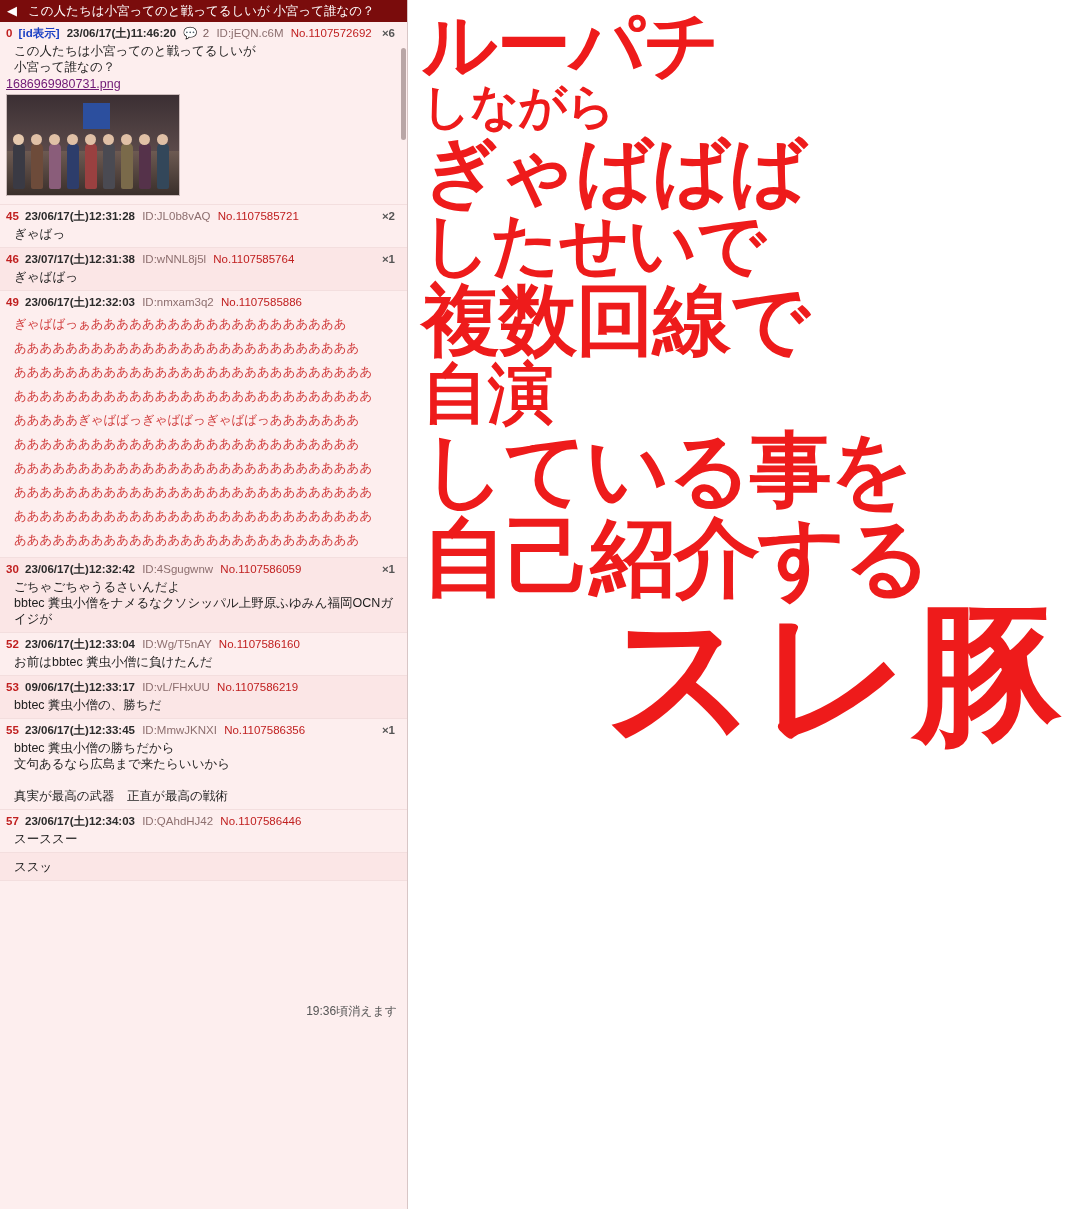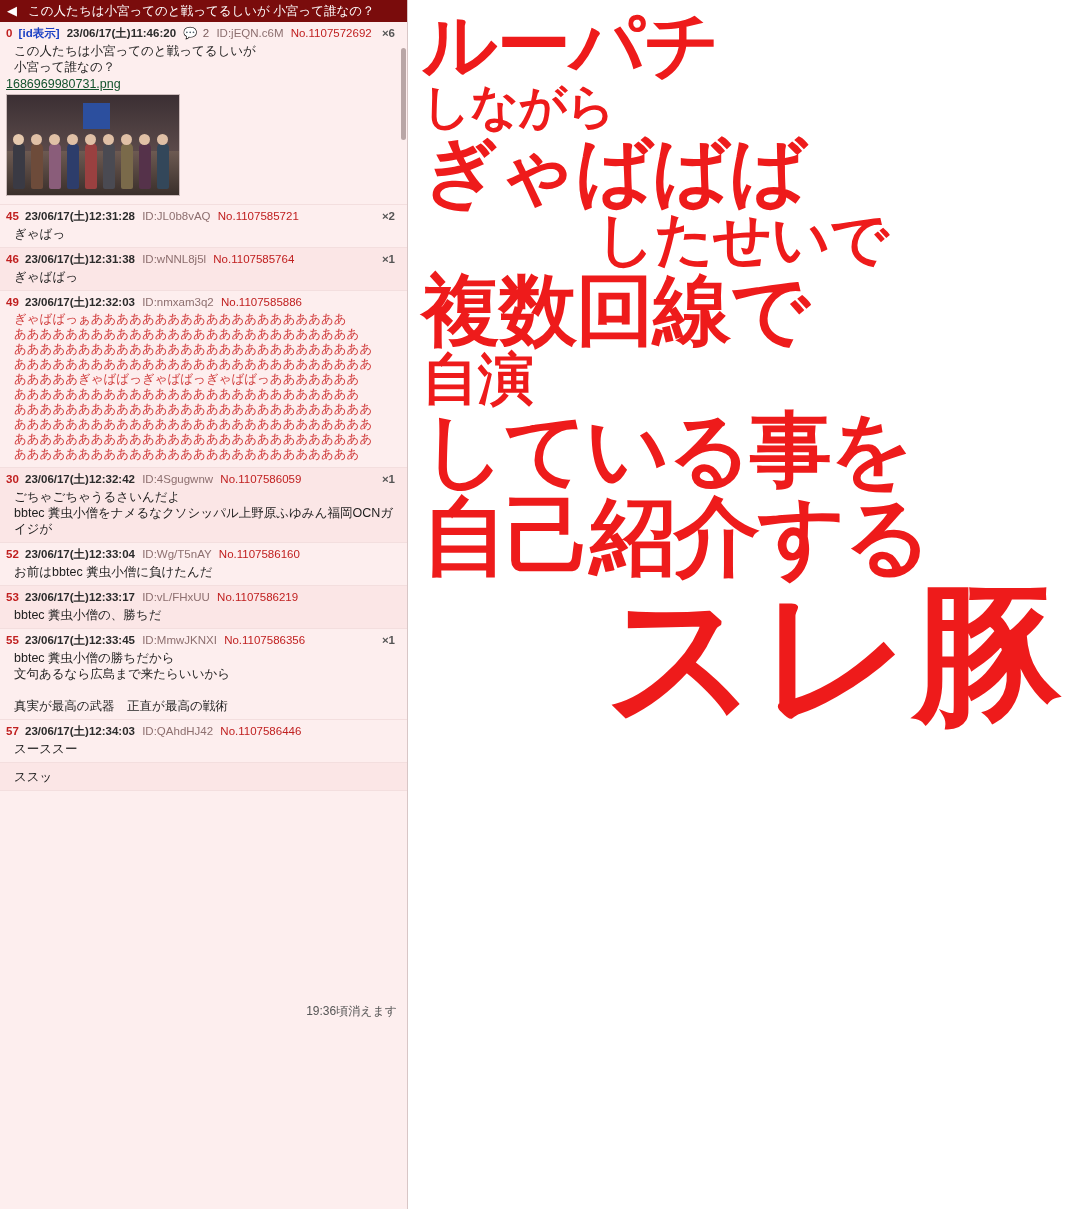--- a/index.html
+++ b/index.html
@@ -120,27 +120,27 @@
     font-size: 12.5px;
     line-height: 16px;
     color: #1d1d1d;
     margin-top: 2px;
     word-break: break-all;
     white-space: pre-wrap;
     margin-left: 8px;
   }
   .post-text.red {
     color: #d03a3a;
-    line-height: 15px;
+    line-height: 24px;
     font-size: 12.5px;
   }
   .filelink {
     display: block;
     font-size: 12.5px;
-    color: #14532d;
+    color: #701a75;
     text-decoration: underline;
     margin-top: 2px;
     margin-bottom: 3px;
   }
   .thumb {
     width: 172px;
     height: 100px;
     border: 1px solid #cbb;
     background: #2a2026;
     position: relative;
@@ -186,23 +186,23 @@
     color: #ee1b1b;
     font-family: "DejaVu Sans", sans-serif;
     font-weight: bold;
     line-height: 1.03;
     white-space: nowrap;
     letter-spacing: -1px;
   }
   .l0 { font-size: 74px; }
   .l1 { font-size: 48px; }
   .l2 { font-size: 76px; }
-  .l3 { font-size: 58px; text-align: center; }
+  .l3 { font-size: 68px; }
   .l4 { font-size: 78px; }
-  .l5 { font-size: 56px; letter-spacing: 0px; }
+  .l5 { font-size: 66px; letter-spacing: 0px; }
   .l6 { font-size: 82px; letter-spacing: -2px; }
   .l7 { font-size: 86px; letter-spacing: -2px; }
   .l8 { font-size: 150px; letter-spacing: 0px; line-height: 1.0; }
 
   .footer-note {
     position: absolute;
     bottom: 2px;
     right: 10px;
     font-size: 12px;
     color: #555;
@@ -270,21 +270,21 @@
           <span class="post-id">ID:JL0b8vAQ</span>
           <span class="post-resno">No.1107585721</span>
           <span class="xcount" style="top:4px;">×2</span>
         </div>
         <div class="post-text">ぎゃばっ</div>
       </div>
 
       <div class="post alt">
         <div class="post-meta">
           <span class="post-no">46</span>
-          <span class="post-date">23/06/17(土)12:31:38</span>
+          <span class="post-date">23/07/17(土)12:31:38</span>
           <span class="post-id">ID:wNNL8j5l</span>
           <span class="post-resno">No.1107585764</span>
           <span class="xcount" style="top:4px;">×1</span>
         </div>
         <div class="post-text">ぎゃばばっ</div>
       </div>
 
       <div class="post">
         <div class="post-meta">
           <span class="post-no">49</span>
@@ -322,21 +322,21 @@
           <span class="post-date">23/06/17(土)12:33:04</span>
           <span class="post-id">ID:Wg/T5nAY</span>
           <span class="post-resno">No.1107586160</span>
         </div>
         <div class="post-text">お前はbbtec 糞虫小僧に負けたんだ</div>
       </div>
 
       <div class="post alt">
         <div class="post-meta">
           <span class="post-no">53</span>
-          <span class="post-date">23/06/17(土)12:33:17</span>
+          <span class="post-date">09/06/17(土)12:33:17</span>
           <span class="post-id">ID:vL/FHxUU</span>
           <span class="post-resno">No.1107586219</span>
         </div>
         <div class="post-text">bbtec 糞虫小僧の、勝ちだ</div>
       </div>
 
       <div class="post">
         <div class="post-meta">
           <span class="post-no">55</span>
           <span class="post-date">23/06/17(土)12:33:45</span>

